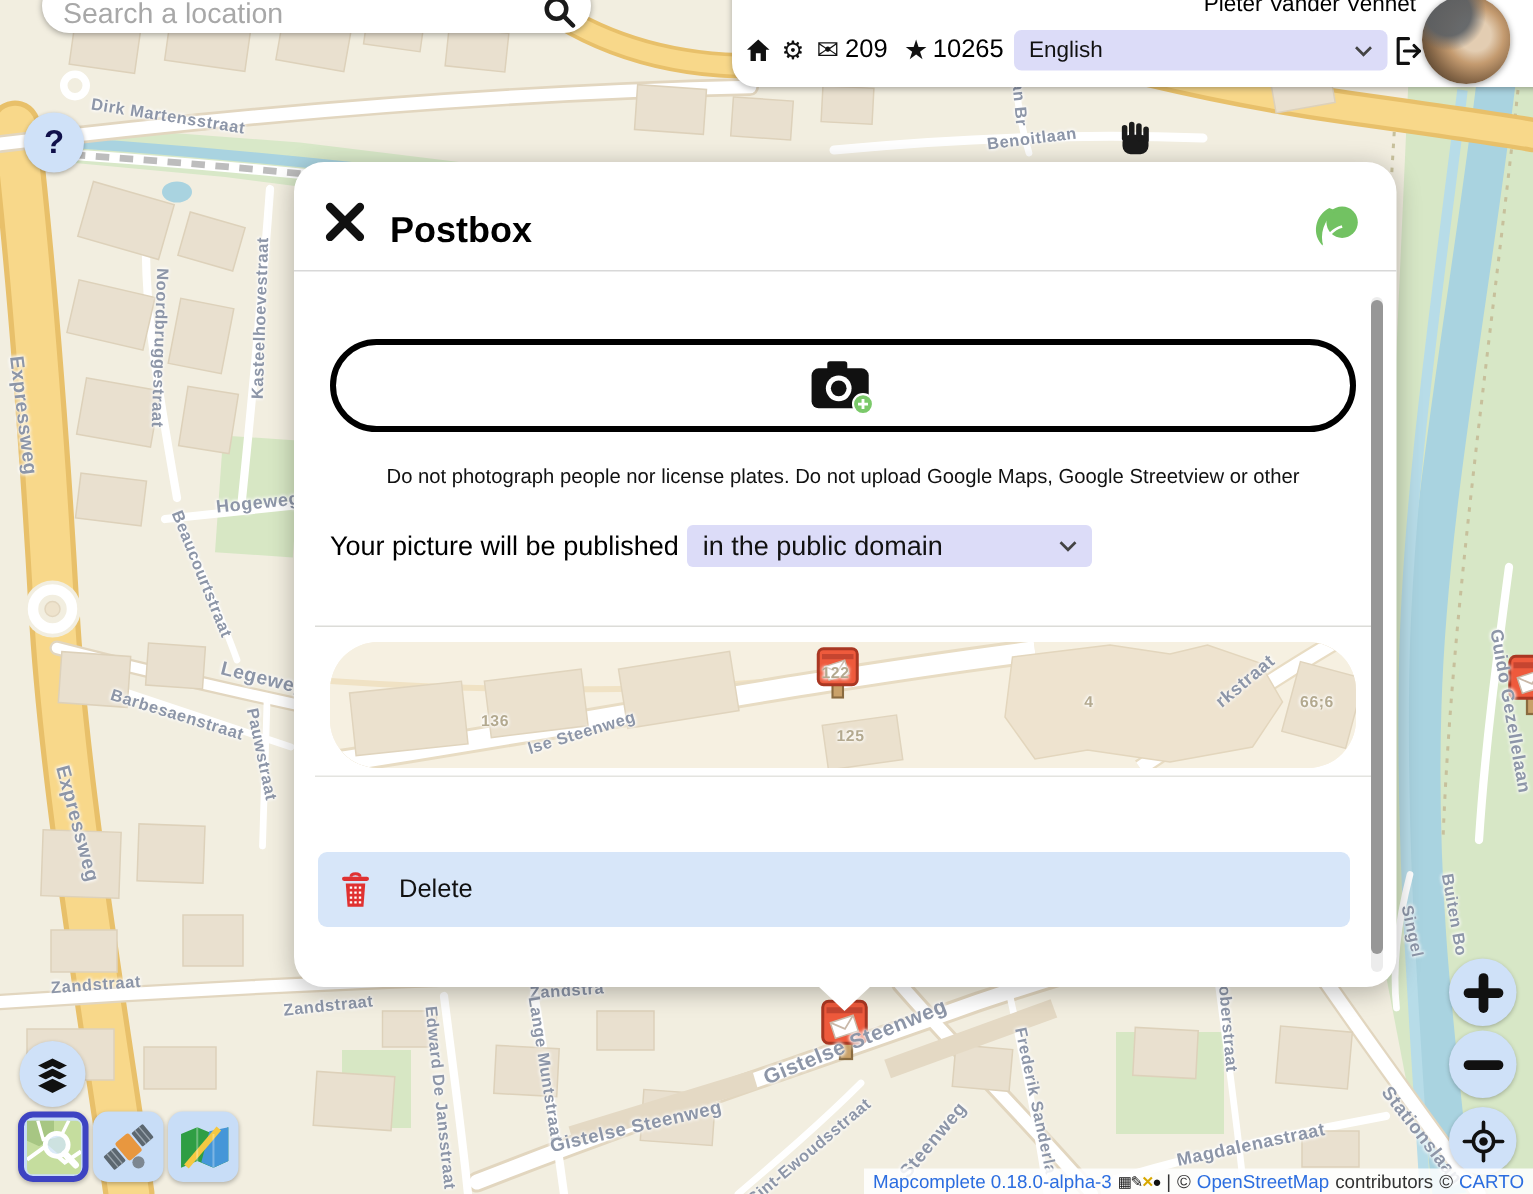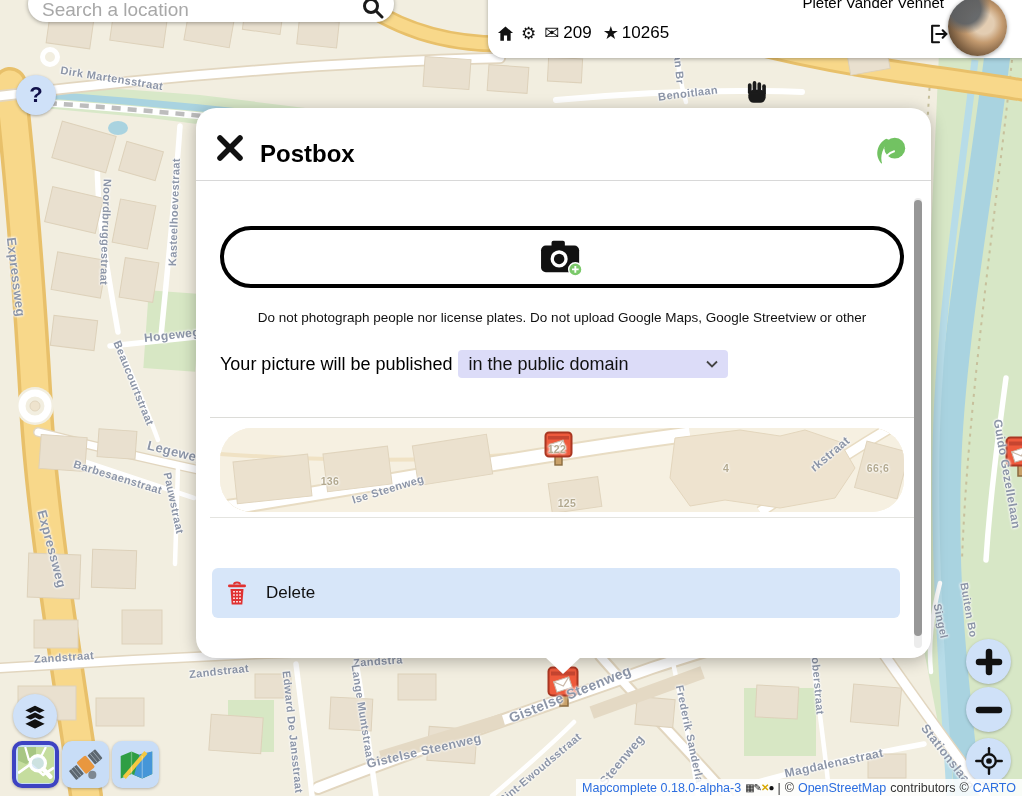--- a/index.html
+++ b/index.html
@@ -291,20 +291,26 @@
     <div class="panel-icons">
       <svg width="19" height="19" viewBox="0 0 24 24" style="margin-right:6px;">
         <path d="M12 3 L2.5 11.5 H5.5 V21 H10 V14.5 H14 V21 H18.5 V11.5 H21.5 Z" fill="#111"></path>
       </svg>
       <span class="glyph" style="font-size:17px;margin-right:8px;">⚙</span>
       <span class="glyph" style="margin-right:4px;">✉</span>
       <span class="panel-count" style="margin-right:11px;">209</span>
       <span class="glyph" style="margin-right:3px;">★</span>
       <span class="panel-count">10265</span>
     </div>
+    <div id="language-select">
+      <span>English</span>
+      <svg class="chev" width="12" height="8" viewBox="0 0 12 8" fill="none" stroke="#444" stroke-width="1.8">
+          <polyline points="1,1.5 6,6.5 11,1.5"></polyline>
+        </svg>
+    </div>
     <svg id="logout-button" viewBox="0 0 24 24" fill="none" stroke="#111" stroke-width="2.3" stroke-linecap="round" stroke-linejoin="round">
       <path d="M12 3 H4.5 V21 H12"></path>
         <line x1="9" y1="12" x2="20" y2="12"></line>
         <polyline points="16,8 20,12 16,16"></polyline>
     </svg>
   </div>
   <div id="avatar"></div>
 
   <div id="help-button">
     <span>?</span>
@@ -371,21 +377,21 @@
           <g transform="rotate(-18 13 15)">
             <rect x="6" y="10" width="14" height="9.5" fill="#fff" stroke="#c9b8a8"></rect>
             <path d="M6,10 L13,16 20,10" fill="none" stroke="#c9b8a8"></path>
           </g>
         </g>
       </svg>
       <div id="minimap-labels">
           <span class="map-label" style="left: 337px; top: 13px; transform: translate(-50%, -50%) rotate(0deg); font-size: 10.5px; color: rgb(179, 169, 143); margin-top: 8px;">122</span>
           <span class="map-label" style="left: 110px; top: 53px; transform: translate(-50%, -50%) rotate(0deg); font-size: 10.5px; color: rgb(179, 169, 143);">136</span>
           <span class="map-label" style="left: 168px; top: 61px; transform: translate(-50%, -50%) rotate(-17deg);">lse Steenweg</span>
-          <span class="map-label" style="left: 347px; top: 75px; transform: translate(-50%, -50%) rotate(0deg); font-size: 10.5px; color: rgb(179, 169, 143);">125</span>
+          <span class="map-label" style="left: 347px; top: 63px; transform: translate(-50%, -50%) rotate(0deg); font-size: 10.5px; color: rgb(179, 169, 143);">125</span>
           <span class="map-label" style="left: 506px; top: 40px; transform: translate(-50%, -50%) rotate(0deg); font-size: 10.5px; color: rgb(179, 169, 143);">4</span>
           <span class="map-label" style="left: 658px; top: 40px; transform: translate(-50%, -50%) rotate(0deg); font-size: 10.5px; color: rgb(179, 169, 143);">66;6</span>
           <span class="map-label" style="left: 610px; top: 26px; transform: translate(-50%, -50%) rotate(-40deg); font-size: 12px;">rkstraat</span>
         </div>
     </div>
 
     <div class="divider3"></div>
 
     <div id="delete-button">
       <svg width="22" height="26" viewBox="0 0 22 26">

